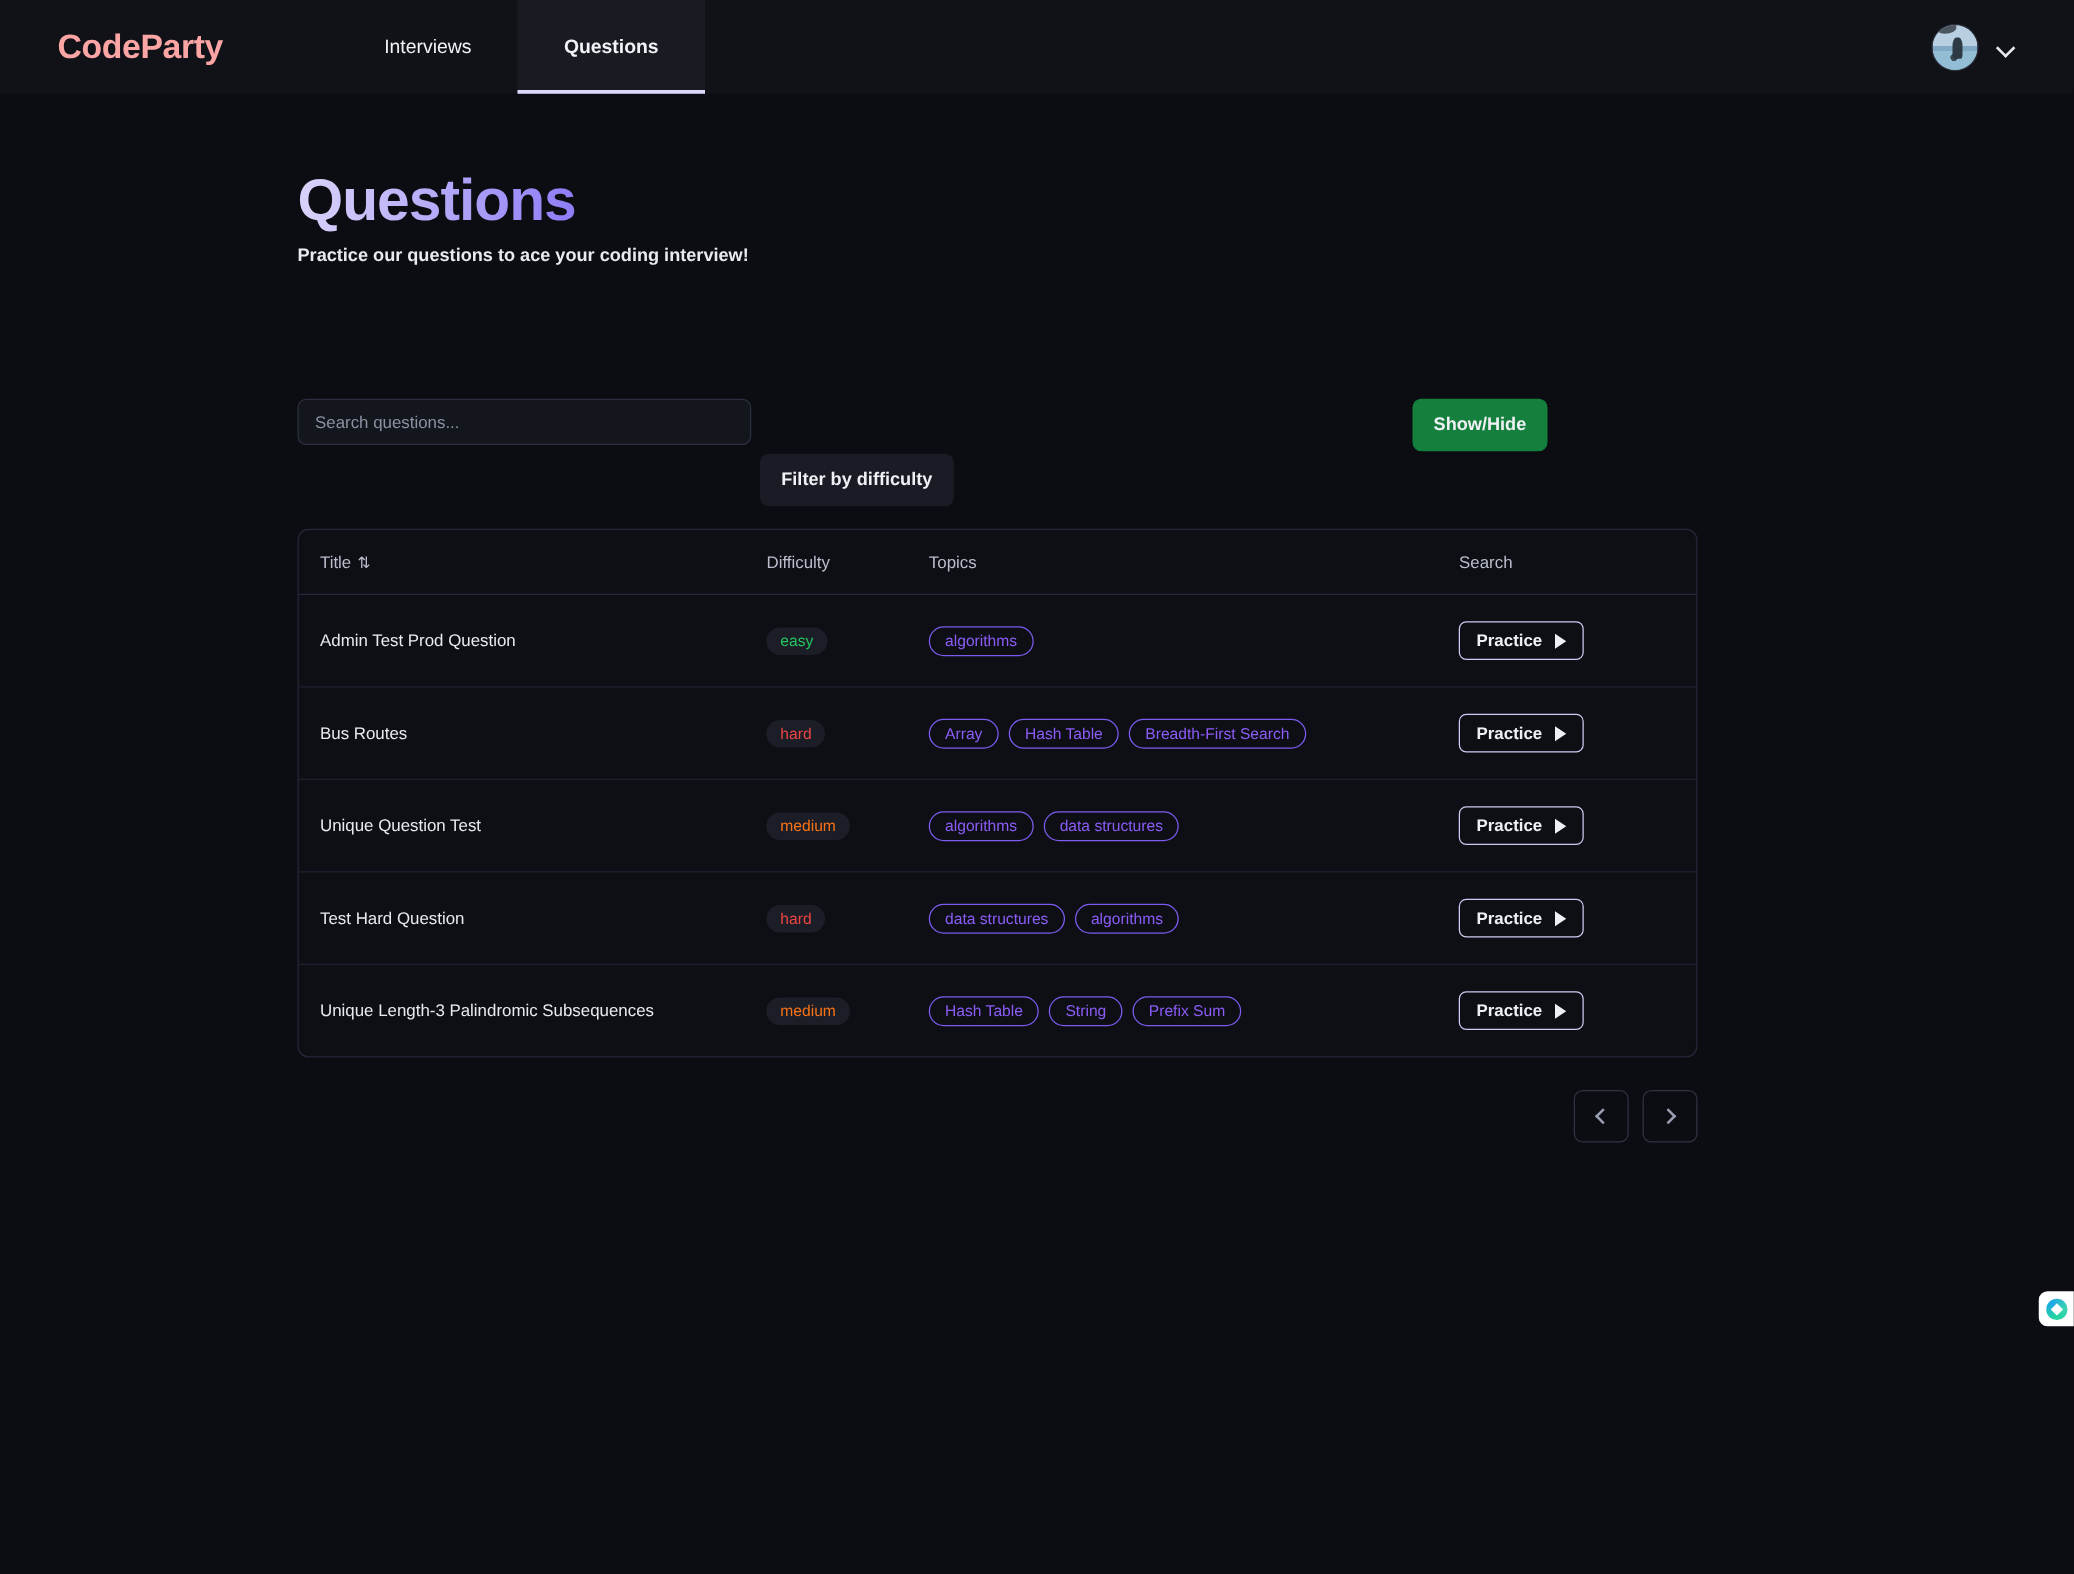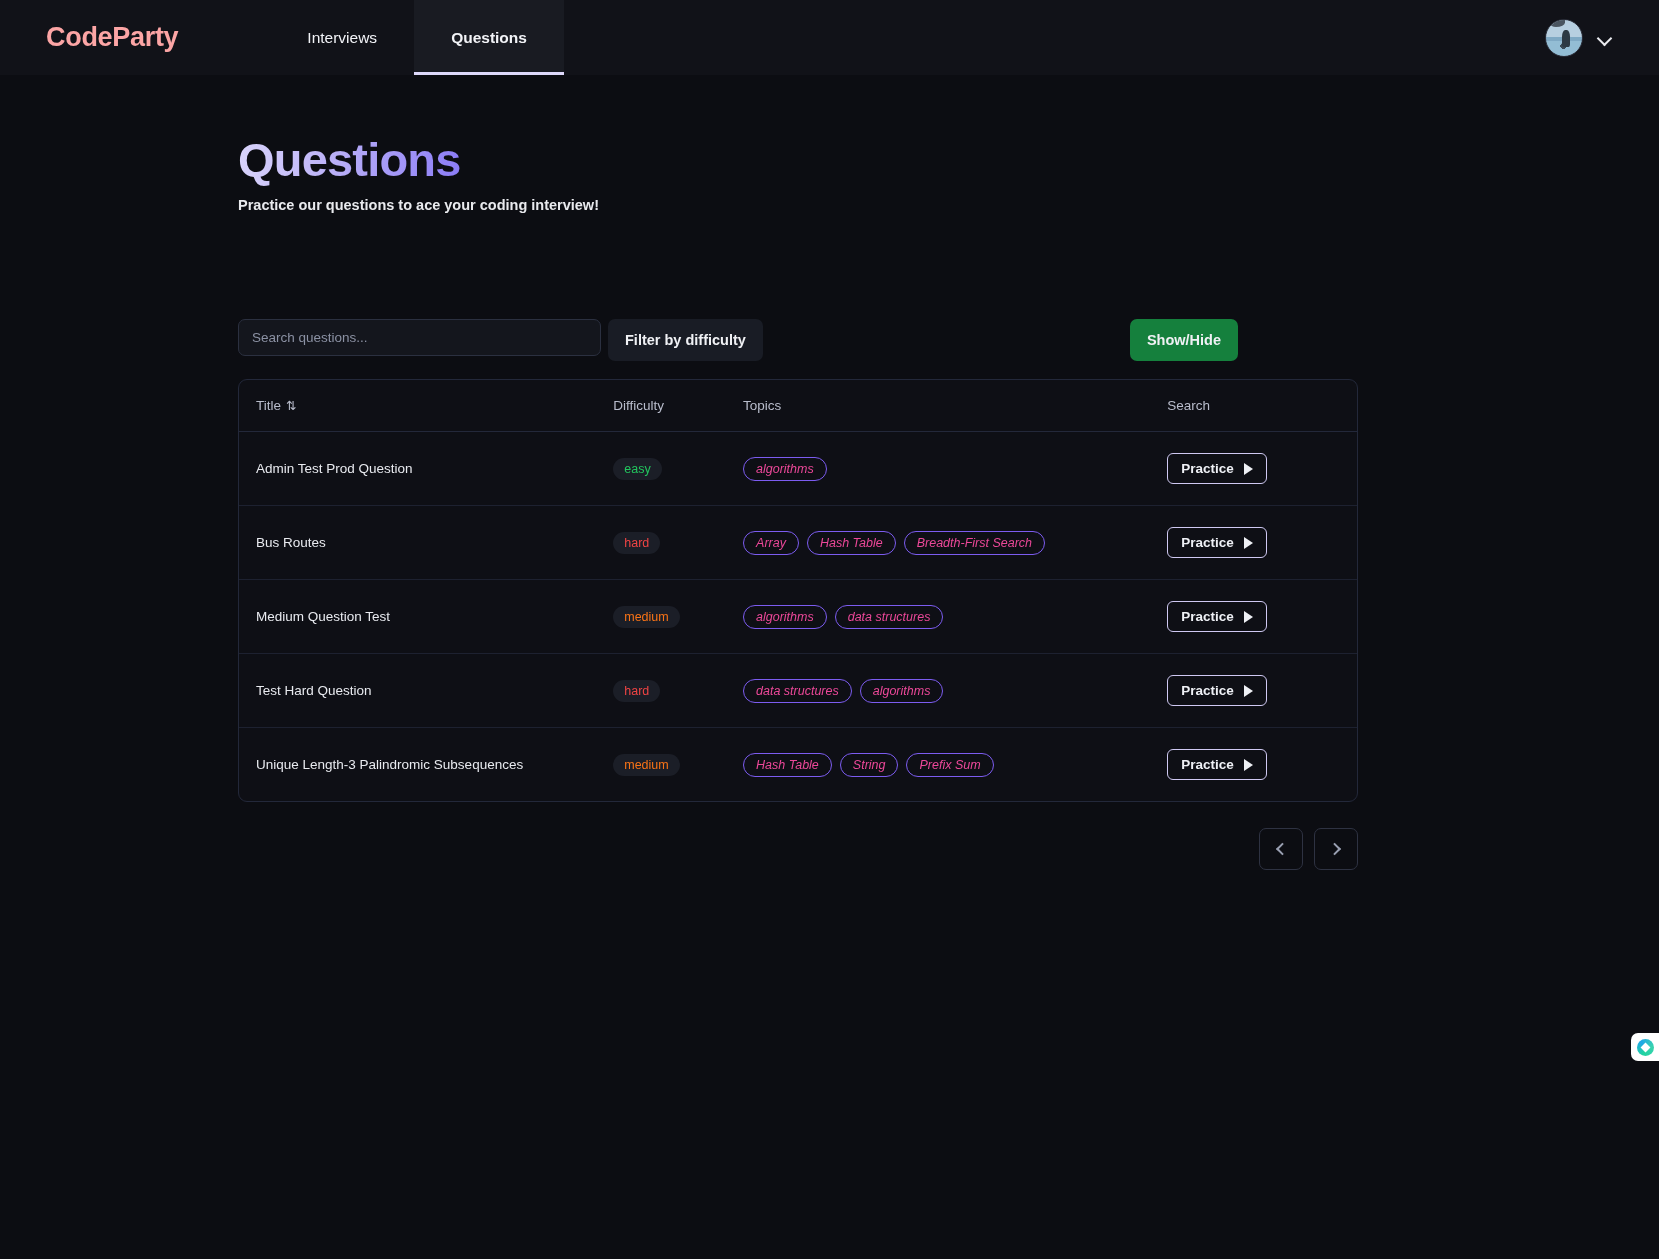--- a/index.html
+++ b/index.html
@@ -175,20 +175,21 @@
   .filter-btn {
     margin-left: 7px;
     height: 42px; padding: 0 17px;
     background: #191c25;
     border: none; border-radius: 7px;
     color: #f0f1f5;
     font-size: 14.5px;
     font-weight: 600;
     font-family: inherit;
     cursor: pointer;
+    margin-top: 44px;
   }
   .showhide-btn {
     margin-left: auto;
     height: 42px; padding: 0 17px;
     background: #15803d;
     border: none; border-radius: 7px;
     color: #f0f1f5;
     font-size: 14.5px;
     font-weight: 600;
     font-family: inherit;
@@ -241,23 +242,22 @@
   .badge.easy   { color: #22c55e; }
   .badge.medium { color: #f97316; }
   .badge.hard   { color: #ef4444; }
 
   .topics { display: flex; flex-wrap: wrap; gap: 8px; }
   .topic-chip {
     border: 1.5px solid #7c5cf0;
     border-radius: 13px;
     padding: 4px 12px;
     font-size: 12.5px;
-    color: #ec4899;
+    color: #8b5cf6;
     white-space: nowrap;
-    font-style: italic;
   }
 
   .practice-btn {
     display: inline-flex; align-items: center; gap: 10px;
     height: 31px; padding: 0 13px;
     border: 1px solid #cfc9f2;
     border-radius: 6px;
     background: transparent;
     color: #eef0f5;
     font-size: 13.5px;
@@ -380,21 +380,21 @@
                   <span class="topic-chip">Hash Table</span>
                   <span class="topic-chip">Breadth-First Search</span>
                 </div>
               </td>
               <td><button class="practice-btn">
                   <span>Practice</span>
                   <span class="play-tri"></span>
                 </button></td>
             </tr>
             <tr>
-              <td class="c-title">Medium Question Test</td>
+              <td class="c-title">Unique Question Test</td>
               <td><span class="badge medium">medium</span></td>
               <td>
                 <div class="topics">
                   <span class="topic-chip">algorithms</span>
                   <span class="topic-chip">data structures</span>
                 </div>
               </td>
               <td><button class="practice-btn">
                   <span>Practice</span>
                   <span class="play-tri"></span>

